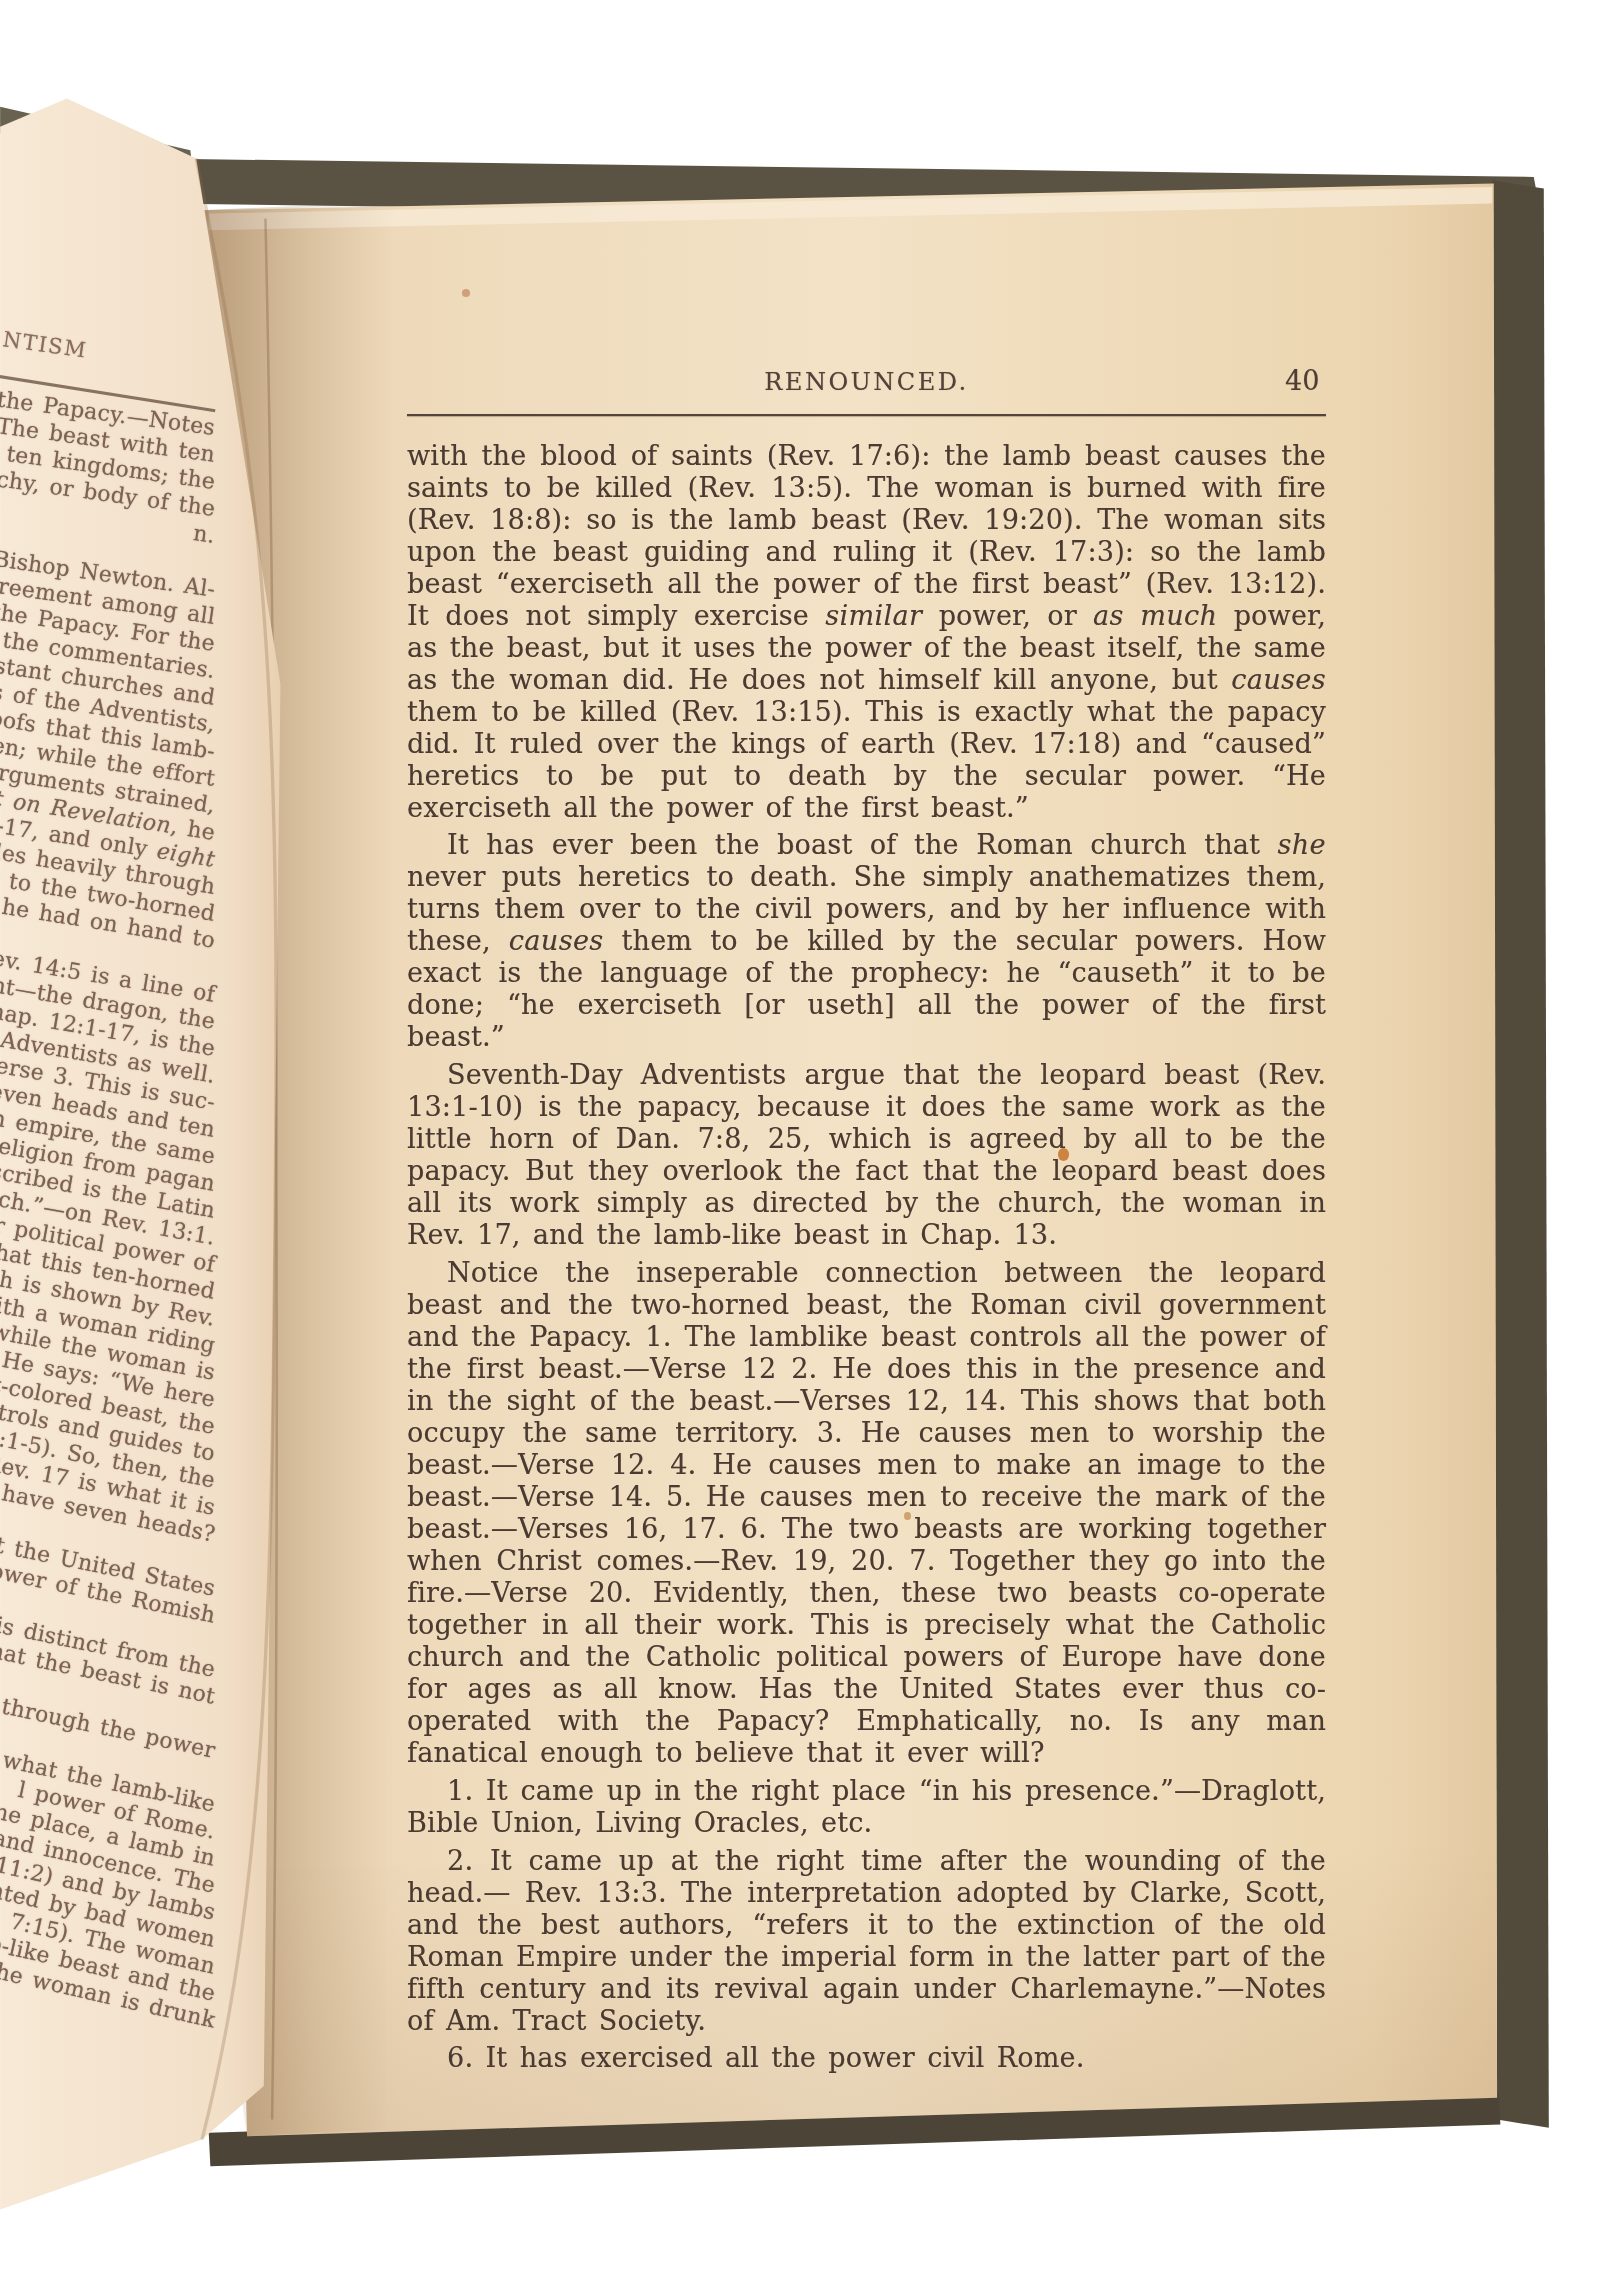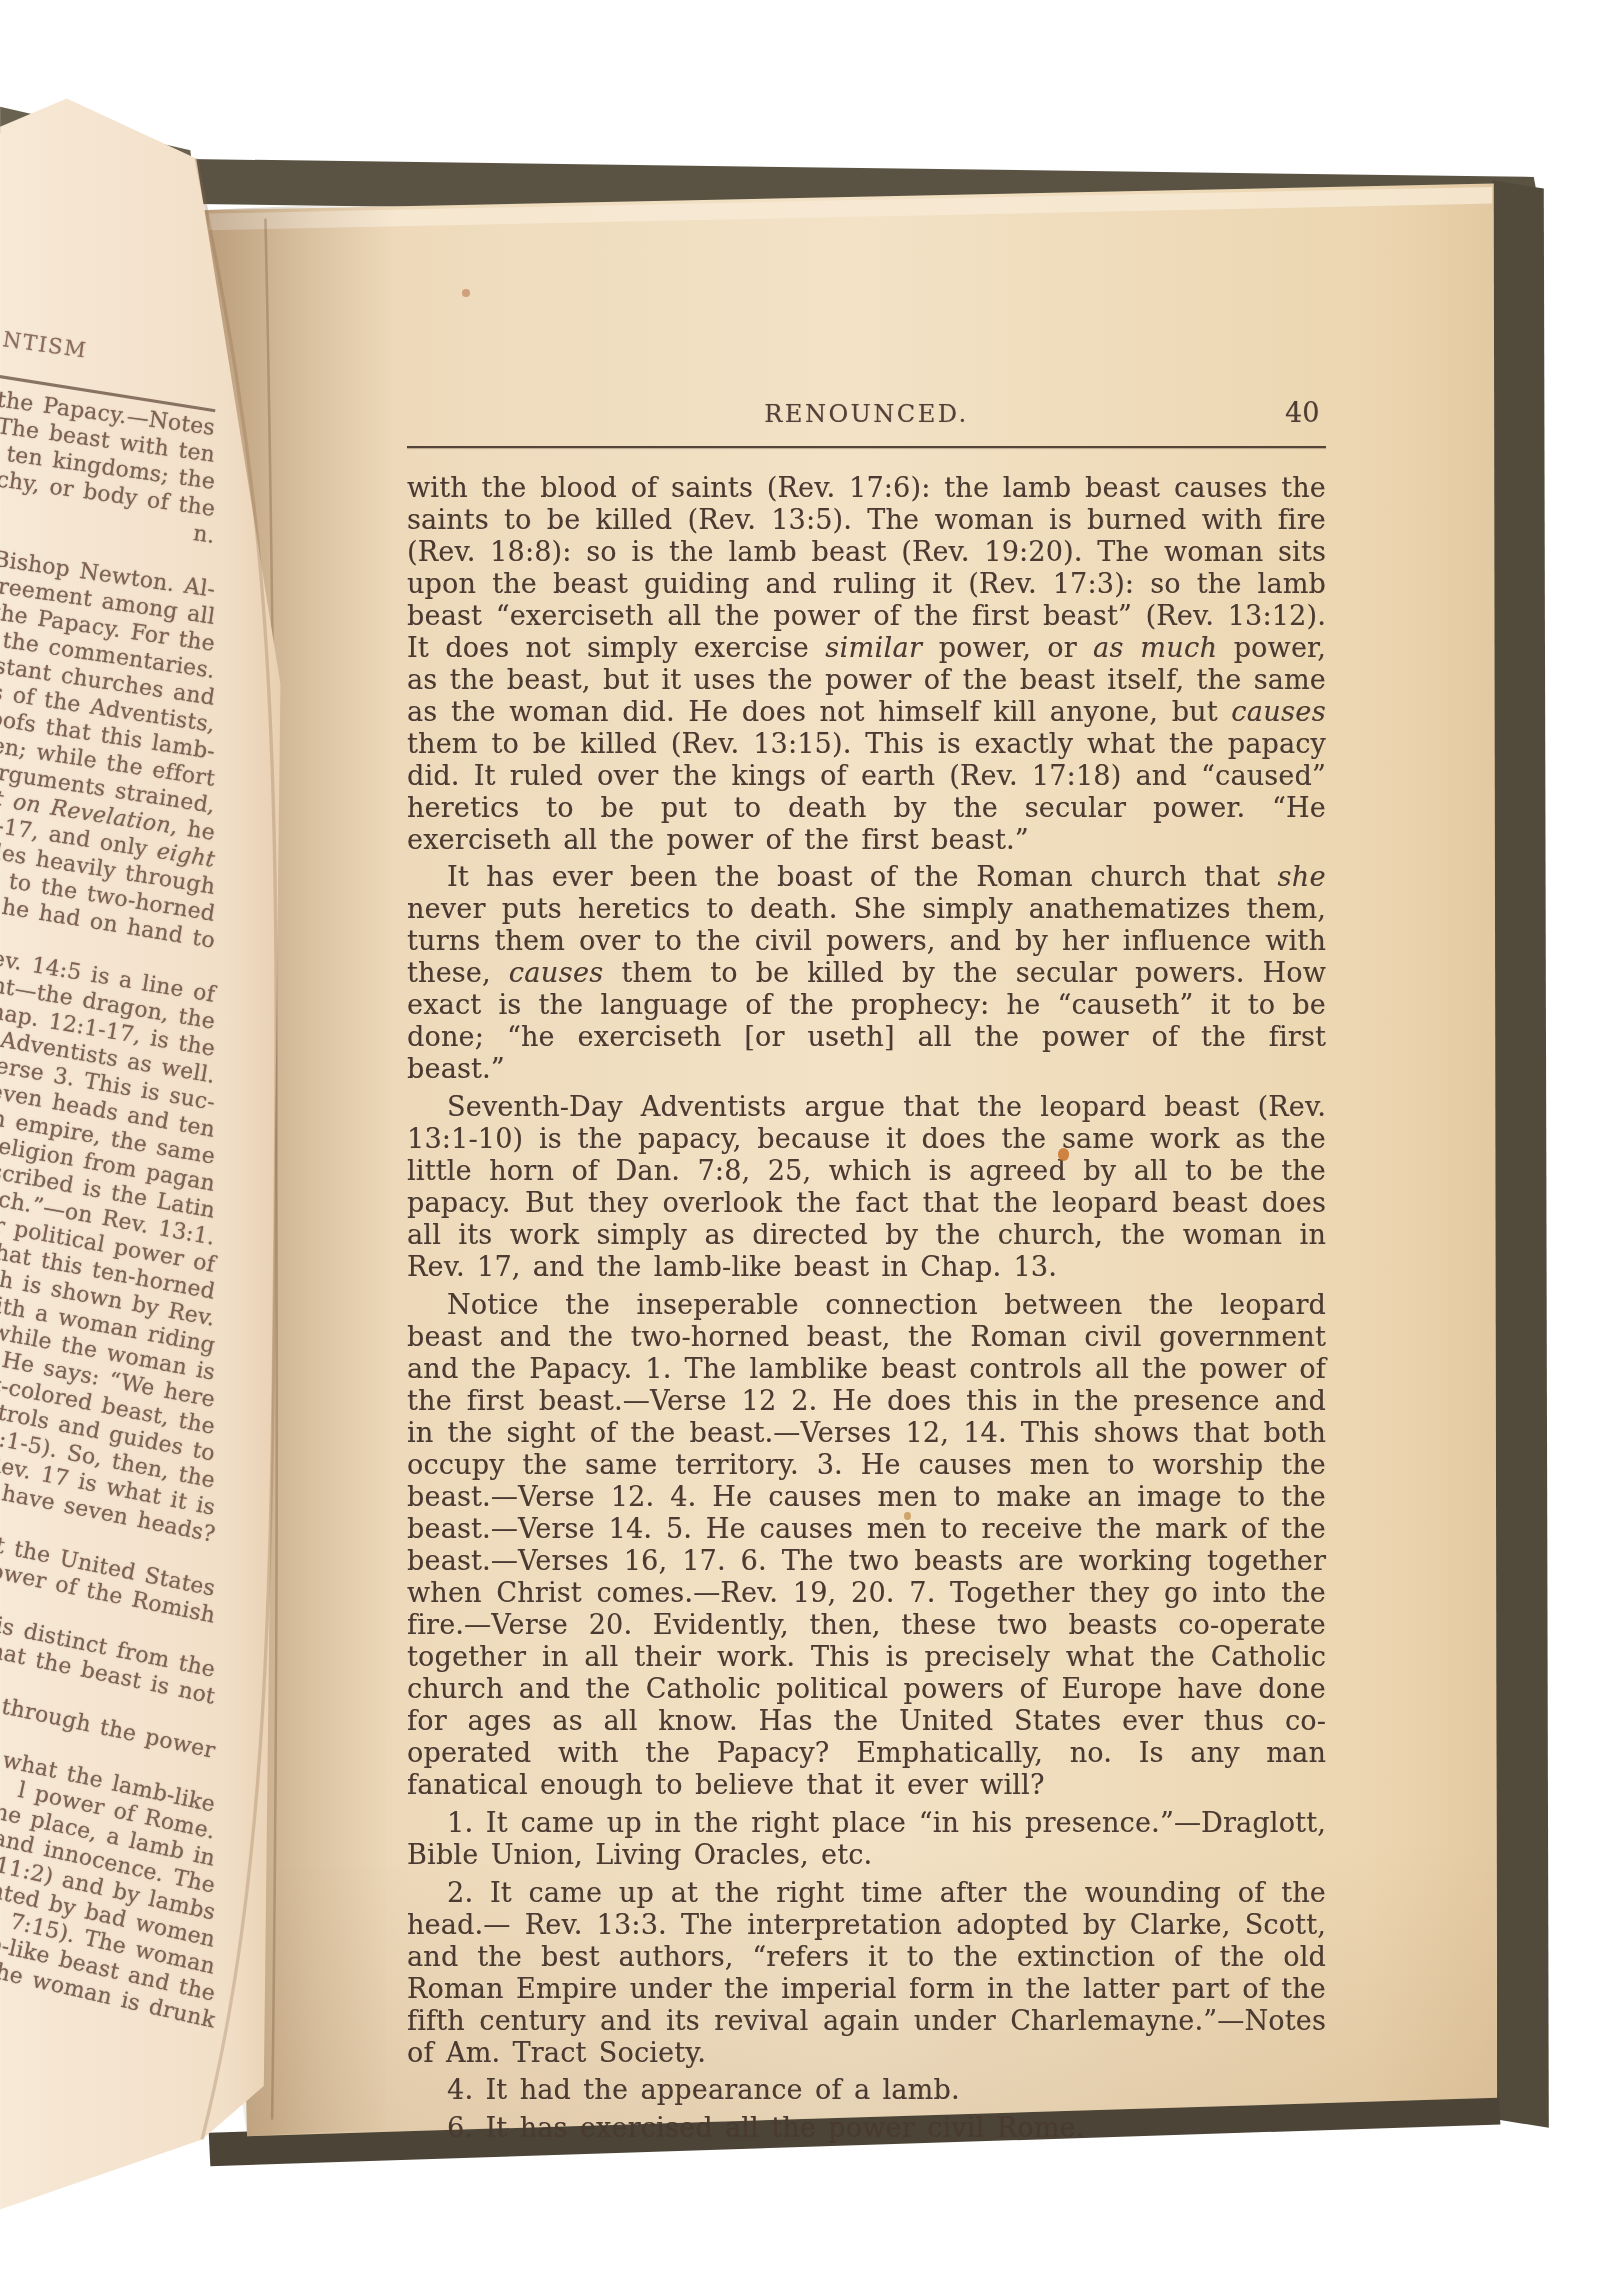--- a/index.html
+++ b/index.html
@@ -4,21 +4,21 @@
 <style>
   html,body{margin:0;padding:0;background:#ffffff;}
   .scene{
     position:relative;width:1624px;height:2273px;background:#ffffff;
     overflow:hidden;font-family:"DejaVu Serif", serif;
   }
   svg.backdrop{position:absolute;left:0;top:0;width:1624px;height:2273px;}
 
   
   .right-text{position:absolute;left:407px;top:365px;width:919px;color:#4a3a31;}
-  .running-head{position:relative;height:37px;margin-top:32px;}
+  .running-head{position:relative;height:37px;}
   .head-title{
     position:absolute;left:0;right:0;top:3.3px;text-align:center;
     font-size:24px;letter-spacing:2.5px;color:#54423a;
     text-shadow:0.3px 0.3px 0.7px rgba(84,66,58,.5);
   }
   .head-page{
     position:absolute;right:6.7px;top:0;font-size:27px;color:#4e3d34;
     text-shadow:0.3px 0.3px 0.7px rgba(84,66,58,.5);
   }
   .head-rule{
@@ -182,21 +182,20 @@
       <span class="head-page">40</span>
     </div>
     <div class="head-rule"></div>
     <div class="body-text">
         <p class="para"><span>with the blood of saints (Rev. 17:6): the lamb beast causes the saints to be killed (Rev. 13:5).  The woman is burned with fire (Rev. 18:8): so is the lamb beast (Rev. 19:20).  The woman sits upon the beast guiding and ruling it (Rev. 17:3): so the lamb beast “exerciseth all the power of the first beast” (Rev. 13:12).  It does not simply exercise </span><i>similar</i><span> power, or </span><i>as much</i><span> power, as the beast, but it uses the power of the beast itself, the same as the woman did.  He does not himself kill anyone, but </span><i>causes</i><span> them to be killed (Rev. 13:15).  This is exactly what the papacy did.  It ruled over the kings of earth (Rev. 17:18) and “caused” heretics to be put to death by the secular power.  “He exerciseth all the power of the first beast.”</span></p>
         <p class="para indent"><span>It has ever been the boast of the Roman church that </span><i>she</i><span> never puts heretics to death.  She simply anathematizes them, turns them over to the civil powers, and by her influence with these, </span><i>causes</i><span> them to be killed by the secular powers.  How exact is the language of the prophecy: he “causeth” it to be done; “he exerciseth [or useth] all the power of the first beast.”</span></p>
         <p class="para indent"><span>Seventh-Day Adventists argue that the leopard beast (Rev. 13:1-10) is the papacy, because it does the same work as the little horn of Dan. 7:8, 25, which is agreed by all to be the papacy.  But they overlook the fact that the leopard beast does all its work simply as directed by the church, the woman in Rev. 17, and the lamb-like beast in Chap. 13.</span></p>
         <p class="para indent"><span>Notice the inseperable connection between the leopard beast and the two-horned beast, the Roman civil government and the Papacy.  1.  The lamblike beast controls all the power of the first beast.—Verse 12  2. He does this in the presence and in the sight of the beast.—Verses 12, 14. This shows that both occupy the same territory.  3.  He causes men to worship the beast.—Verse 12.  4.  He causes men to make an image to the beast.—Verse 14.  5.  He causes men to receive the mark of the beast.—Verses 16, 17.  6.  The two beasts are working together when Christ comes.—Rev. 19, 20.  7.  Together they go into the fire.—Verse 20. Evidently, then, these two beasts co-operate together in all their work. This is precisely what the Catholic church and the Catholic political powers of Europe have done for ages as all know.  Has the United States ever thus co-operated with the Papacy?  Emphatically, no.  Is any man fanatical enough to believe that it ever will?</span></p>
         <p class="para indent"><span>1.  It came up in the right place “in his presence.”—Draglott, Bible Union, Living Oracles, etc.</span></p>
         <p class="para indent"><span>2.  It came up at the right time after the wounding of the head.— Rev. 13:3.  The interpretation adopted by Clarke, Scott, and the best authors, “refers it to the extinction of the old Roman Empire under the imperial form in the latter part of the fifth century and its revival again under Charlemayne.”—Notes of Am. Tract Society.</span></p>
-        <p class="para indent"><span>4.  It had the appearance of a lamb.</span></p>
         <p class="para indent"><span>6.  It has exercised all the power civil Rome.</span></p>
       </div>
   </div>
 
   <div class="speck s1"></div>
   <div class="speck s2"></div>
   <div class="speck s3"></div>
 
 </div>
 

